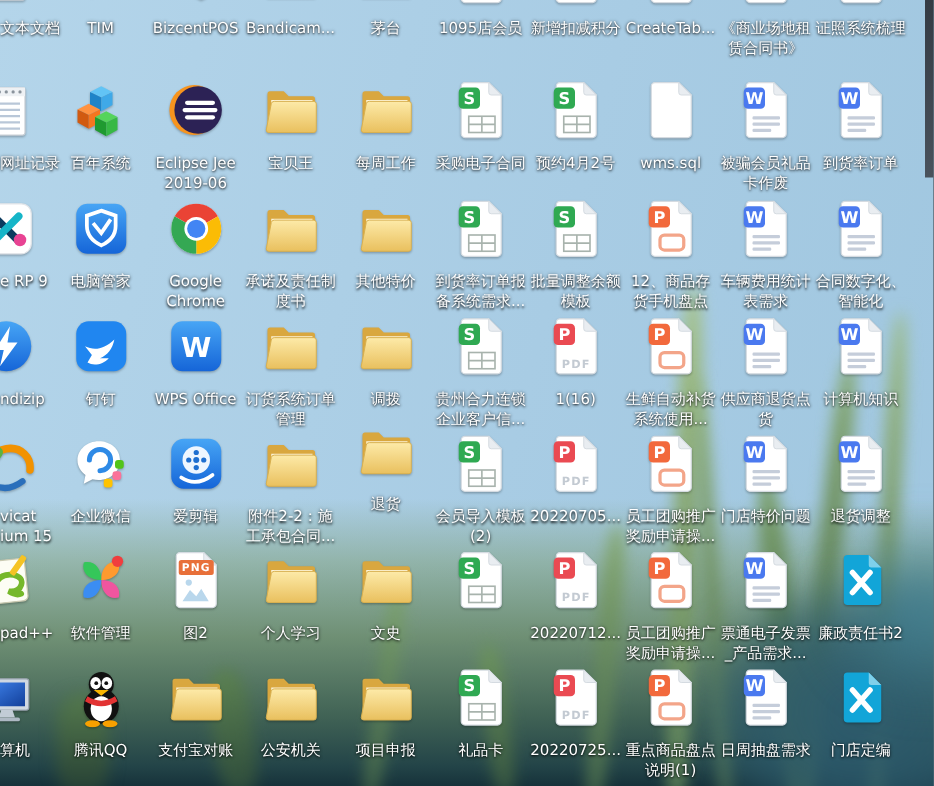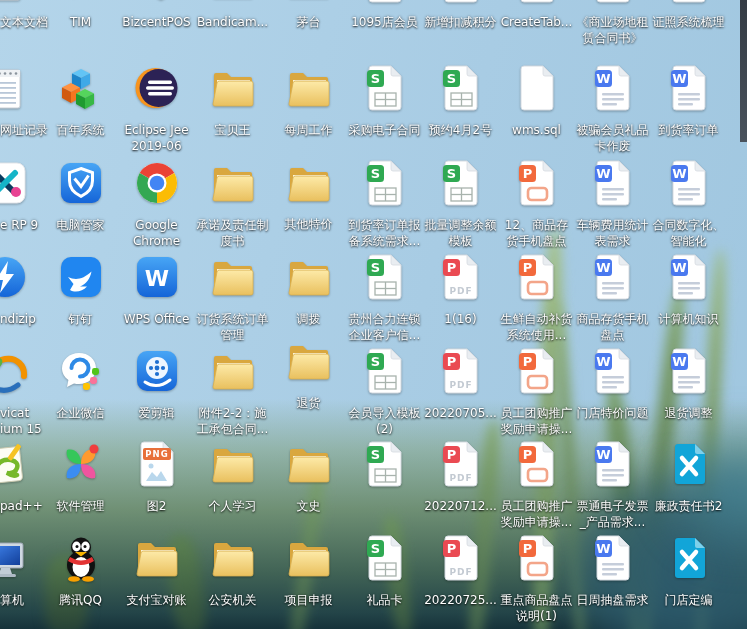--- a/index.html
+++ b/index.html
@@ -404,21 +404,21 @@
       <div class="cell" style="left: 195px; top: 159px;">
         <div class="ico">
           <svg viewBox="0 0 48 48">
   <path d="M5 11a2 2 0 0 1 2-2h11l4 4h19a2 2 0 0 1 2 2v25a2 2 0 0 1-2 2H7a2 2 0 0 1-2-2z" fill="#d9a73f"></path>
   <rect x="8" y="16" width="33" height="24" fill="#fdf4d7"></rect>
   <path d="M4 40L8 19a2.4 2.4 0 0 1 2.4-1.9H42a2 2 0 0 1 2 2V40a2 2 0 0 1-2 2H6a2 2 0 0 1-2-2z" fill="url(#g-folder)" stroke="#d8b050" stroke-width=".8"></path>
           </svg>
         </div>
         <div class="lbl">承诺及责任制度书</div>
       </div>
-      <div class="cell" style="left: 271px; top: 159px; font-family: Liberation Mono, monospace;">
+      <div class="cell" style="left: 271px; top: 159px;">
         <div class="ico">
           <svg viewBox="0 0 48 48">
   <path d="M5 11a2 2 0 0 1 2-2h11l4 4h19a2 2 0 0 1 2 2v25a2 2 0 0 1-2 2H7a2 2 0 0 1-2-2z" fill="#d9a73f"></path>
   <rect x="8" y="16" width="33" height="24" fill="#fdf4d7"></rect>
   <path d="M4 40L8 19a2.4 2.4 0 0 1 2.4-1.9H42a2 2 0 0 1 2 2V40a2 2 0 0 1-2 2H6a2 2 0 0 1-2-2z" fill="url(#g-folder)" stroke="#d8b050" stroke-width=".8"></path>
           </svg>
         </div>
         <div class="lbl">其他特价</div>
       </div>
       <div class="cell" style="left: 347px; top: 159px;">
@@ -591,21 +591,21 @@
   <path d="M30 2l10 10h-8a2 2 0 0 1-2-2z" fill="#e9edf1" stroke="#d5dbe1" stroke-width=".8"></path>
             <rect x="6" y="6" width="17" height="17" rx="3.5" fill="#4a79ef"></rect>
   <text x="14.5" y="19" text-anchor="middle" font-size="13" font-weight="bold" fill="#fff">W</text>
             <g fill="#c5cdda">
               <rect x="13" y="29" width="22" height="2.5" rx="1"></rect>
     <rect x="13" y="34" width="22" height="2.5" rx="1"></rect>
               <rect x="13" y="39" width="15" height="2.5" rx="1"></rect>
             </g>
           </svg>
         </div>
-        <div class="lbl">商品存货手机盘点</div>
+        <div class="lbl">供应商退货点货</div>
       </div>
       <div class="cell" style="left: 651px; top: 253px;">
         <div class="ico">
           <svg viewBox="0 0 48 48">
   <path d="M8 5a3 3 0 0 1 3-3h19l10 10v31a3 3 0 0 1-3 3H11a3 3 0 0 1-3-3z" fill="#fff" stroke="#d5dbe1"></path>
   <path d="M30 2l10 10h-8a2 2 0 0 1-2-2z" fill="#e9edf1" stroke="#d5dbe1" stroke-width=".8"></path>
             <rect x="6" y="6" width="17" height="17" rx="3.5" fill="#4a79ef"></rect>
   <text x="14.5" y="19" text-anchor="middle" font-size="13" font-weight="bold" fill="#fff">W</text>
             <g fill="#c5cdda">
               <rect x="13" y="29" width="22" height="2.5" rx="1"></rect>

